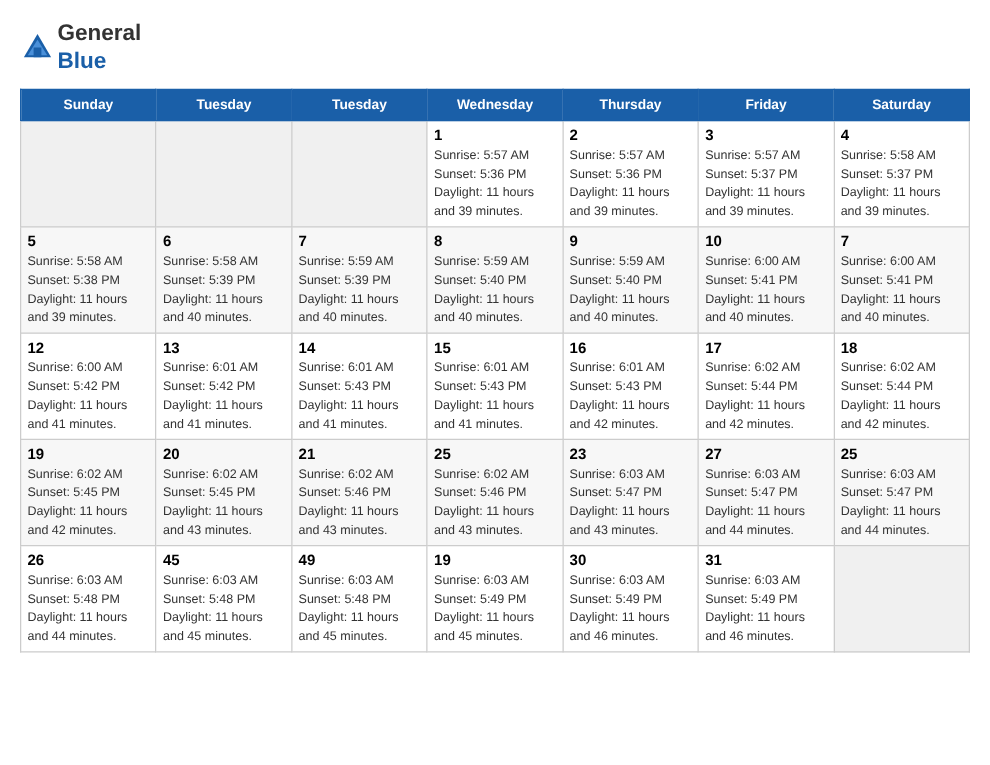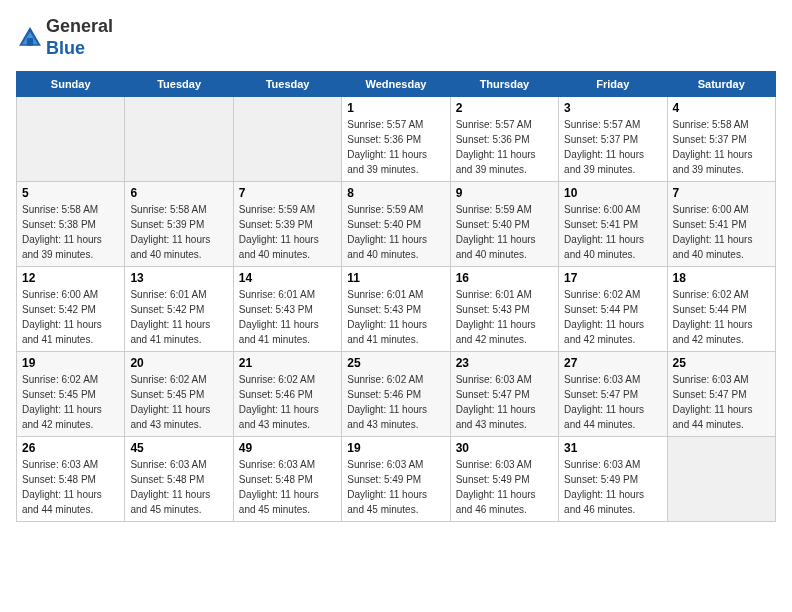--- a/index.html
+++ b/index.html
@@ -176,21 +176,21 @@
         </td>
         <td>
           <span class="day-number">13</span>
           <div class="day-info">Sunrise: 6:01 AM<br>Sunset: 5:42 PM<br>Daylight: 11 hours and 41 minutes.</div>
         </td>
         <td>
           <span class="day-number">14</span>
           <div class="day-info">Sunrise: 6:01 AM<br>Sunset: 5:43 PM<br>Daylight: 11 hours and 41 minutes.</div>
         </td>
         <td>
-          <span class="day-number">11</span>
+          <span class="day-number">15</span>
           <div class="day-info">Sunrise: 6:01 AM<br>Sunset: 5:43 PM<br>Daylight: 11 hours and 41 minutes.</div>
         </td>
         <td>
           <span class="day-number">16</span>
           <div class="day-info">Sunrise: 6:01 AM<br>Sunset: 5:43 PM<br>Daylight: 11 hours and 42 minutes.</div>
         </td>
         <td>
           <span class="day-number">17</span>
           <div class="day-info">Sunrise: 6:02 AM<br>Sunset: 5:44 PM<br>Daylight: 11 hours and 42 minutes.</div>
         </td>

